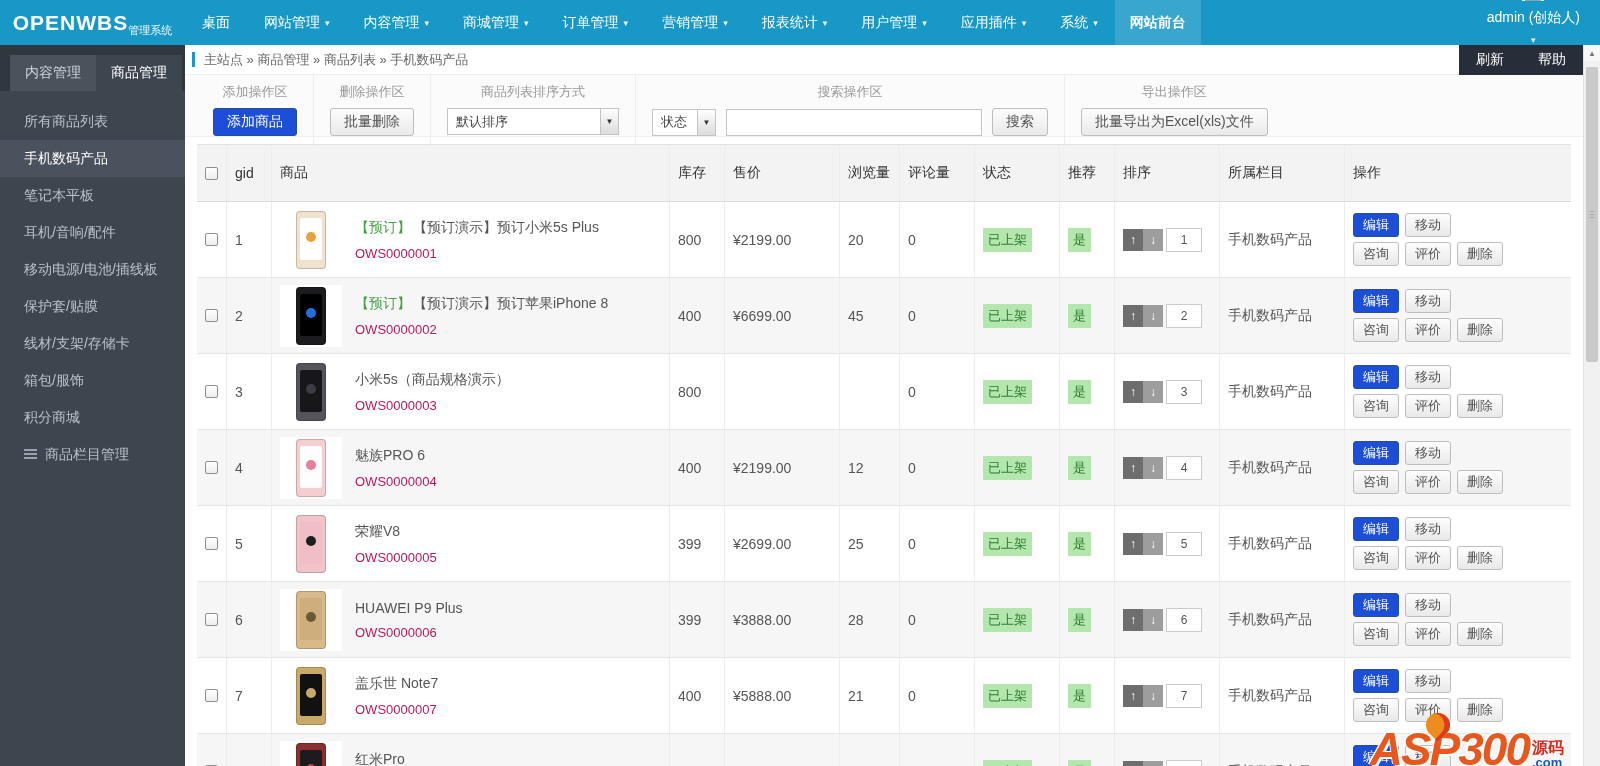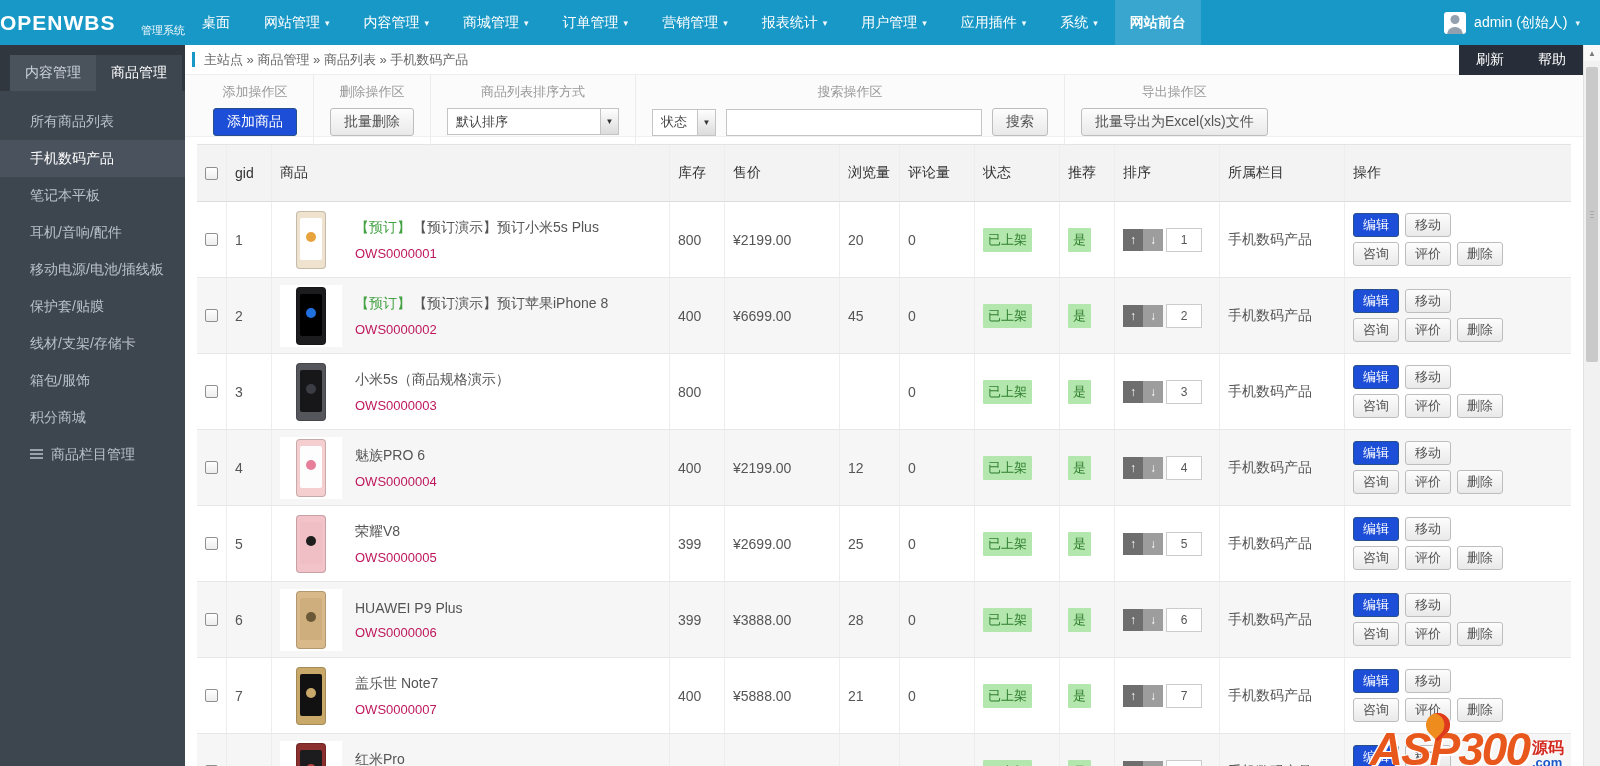--- a/index.html
+++ b/index.html
@@ -2,43 +2,43 @@
 <html><head>
 <meta charset="utf-8">
 <style>
   * { margin:0; padding:0; box-sizing:border-box; }
   html,body { width:1600px; height:766px; overflow:hidden; }
   body { font-family:"Liberation Sans","DejaVu Sans",sans-serif; font-size:13px; color:#444; background:#fff; }
   .app { position:relative; width:1600px; height:766px; overflow:hidden; background:#fff; }
 
   
   .navbar { height:45px; background:#1898c6; display:flex; align-items:stretch; color:#fff; }
-  .logo { width:185px; display:flex; align-items:center; justify-content:space-between; gap:0; }
+  .logo { width:185px; display:flex; align-items:center; justify-content:center; gap:0; }
   .logo-main { font-size:21px; font-weight:bold; letter-spacing:1px; }
   .logo-sub { font-size:11px; opacity:.95; margin-top:16px; }
   .nav-items { display:flex; align-items:stretch; }
   .nitem { display:flex; align-items:center; padding:0 17px; font-size:14px; font-weight:normal; cursor:pointer; }
   .nitem .caret { font-size:9px; margin-left:5px; opacity:.95; }
   .front-chip { display:flex; align-items:center; padding:0 15px; font-size:14px; font-weight:bold; background:rgba(255,255,255,.14); cursor:pointer; }
-  .user { margin-left:auto; display:flex; align-items:center; gap:8px; padding-right:20px; font-size:14px; }
+  .user { margin-left:auto; display:flex; align-items:center; gap:8px; padding-right:20px; font-size:14px;flex-direction:column; }
   .avatar { width:22px; height:22px; background:#fff; border-radius:3px; position:relative; overflow:hidden; }
   .avatar::before { content:""; position:absolute; left:50%; top:3px; transform:translateX(-50%); width:9px; height:9px; border-radius:50%; background:#93a0ad; }
   .avatar::after { content:""; position:absolute; left:50%; bottom:-3px; transform:translateX(-50%); width:16px; height:10px; border-radius:8px 8px 0 0; background:#93a0ad; }
   .user .caret { font-size:9px; opacity:.9; }
 
   
   .layout { display:flex; height:721px; position:relative; }
 
   
   .sidebar { width:185px; background:#3d454f; flex:none; }
   .side-tabs { background:#30373f; padding:10px 0 0 10px; display:flex; }
   .stab { padding:9px 15px; font-size:14px; color:#ccd3da; cursor:pointer; background:#4a525c; }
   .stab.active { background:#3d454f; color:#fff; }
   .side-menu { padding-top:12px; }
-  .sitem { height:37px; display:flex; align-items:center; padding-left:30px; font-size:14px; color:#b9c1ca; cursor:pointer; }
+  .sitem { height:37px; display:flex; align-items:center; padding-left:24px; font-size:14px; color:#b9c1ca; cursor:pointer; }
   .sitem.active { background:#4a525d; color:#fff; }
   .listicon { width:13px; height:11px; margin-right:8px; background:repeating-linear-gradient(#9aa3ad 0 2px, transparent 2px 4px); flex:none; }
 
   
   .main { flex:1; position:relative; background:#fff; padding-right:17px; }
 
   .crumb-row { height:30px; display:flex; align-items:center; background:#fff; border-bottom:1px solid #eee; position:relative; }
   .bluebar { width:3px; height:15px; background:#1898c6; margin:0 9px 0 7px; }
   .crumb-text { color:#666; font-size:13px; }
   .darkbar { position:absolute; right:0; top:0; height:30px; background:#272e39; display:flex; }

